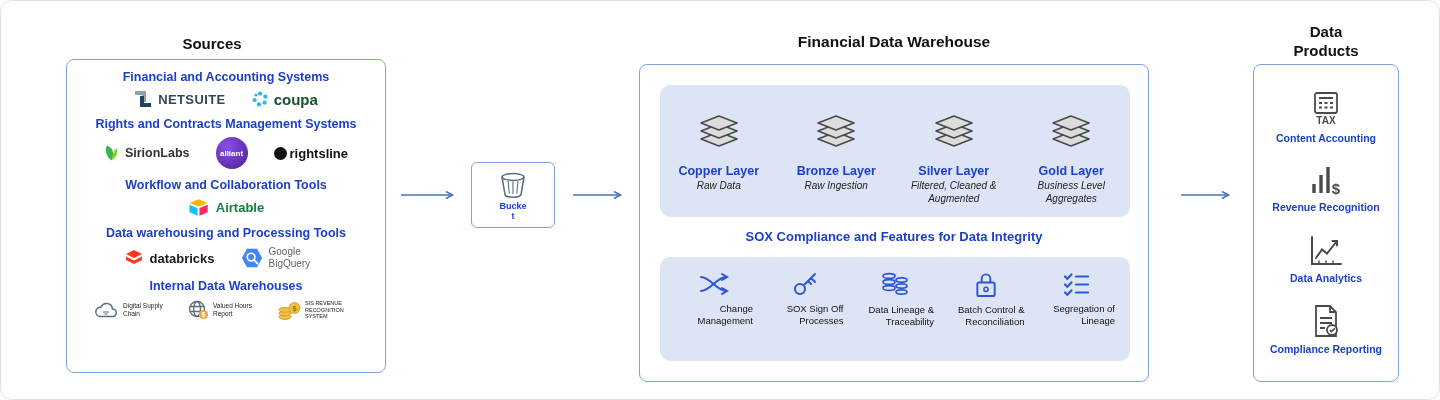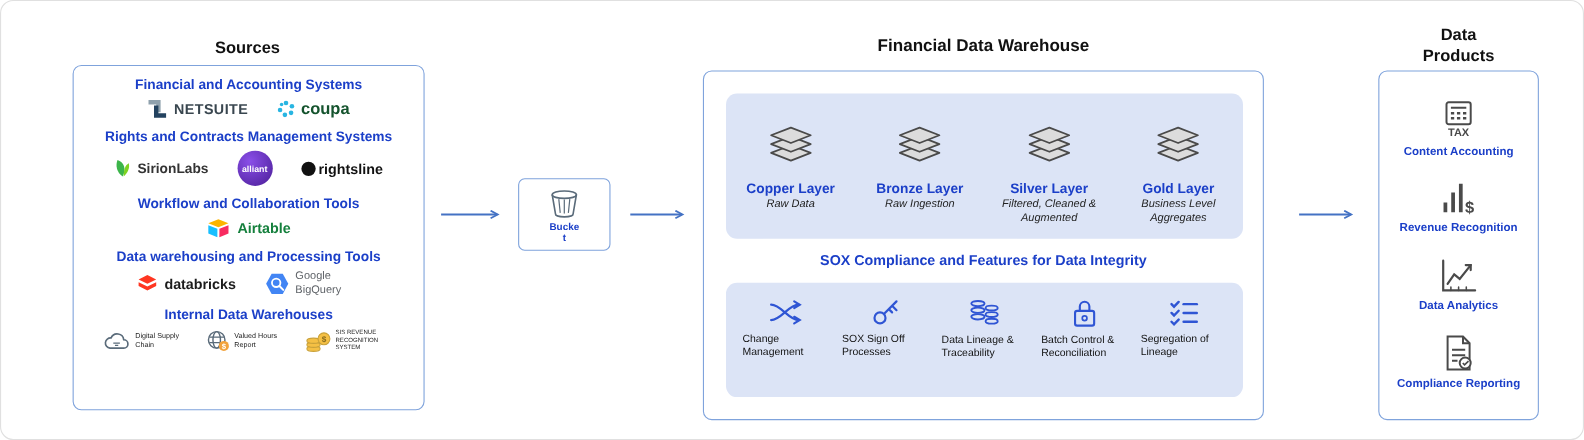--- a/index.html
+++ b/index.html
@@ -2,21 +2,21 @@
 <html><head>
 <meta charset="utf-8">
 <style>
   * { margin:0; padding:0; box-sizing:border-box; }
   body { font-family:"Liberation Sans", sans-serif; background:#fff; }
   .canvas { position:relative; width:1440px; height:400px; background:#fff;
             border:1px solid #e0e0e0; border-radius:12px; overflow:hidden; }
   .overlay { position:absolute; left:0; top:0; pointer-events:none; }
 
   .col-title { position:absolute; font-weight:bold; color:#111; text-align:center; }
-  .sources-title { left:64px; top:34px; width:320px; font-size:15px; }
+  .sources-title { left:51px; top:34px; width:320px; font-size:15px; }
   .fdw-title { left:638px; top:32px; width:510px; font-size:15.5px; }
   .products-title { left:1252px; top:22px; width:146px; font-size:15px; line-height:1.25; }
   .products-title span { display:inline-block; width:80px; }
 
   .panel { position:absolute; background:#fff; border:1.4px solid #7fa3dc; border-radius:8px; }
 
   
   .sources-panel { left:65px; top:58px; width:320px; height:314px; padding:8px 6px;
                    display:flex; flex-direction:column; align-items:center; }
   .src-group { display:flex; flex-direction:column; align-items:center; margin-top:9px; width:100%;justify-content:flex-end; }
@@ -52,21 +52,21 @@
   .layers-box { position:absolute; left:20px; top:20px; width:470px; height:132px;
       background:#dce4f6; border-radius:10px; display:flex; padding-top:27px; }
   .layer { flex:1; display:flex; flex-direction:column; align-items:center; text-align:center; }
   .layer-name { color:#1b3fc8; font-weight:bold; font-size:12.5px; margin-top:14px; }
   .layer-desc { font-style:italic; font-size:10px; color:#222; margin-top:2px; width:92px; line-height:1.25; }
   .sox-heading { position:absolute; top:164px; left:0; width:100%; text-align:center;
       color:#1b3fc8; font-weight:bold; font-size:13px; }
   .controls-box { position:absolute; left:20px; top:192px; width:470px; height:104px;
       background:#dce4f6; border-radius:10px; display:flex; align-items:flex-start;
       justify-content:space-between; padding:14px 10px 0; }
-  .control { width:88px; display:flex; flex-direction:column; align-items:center; text-align:left; }
+  .control { width:88px; display:flex; flex-direction:column; align-items:center; text-align:right; }
   .control-label { font-size:9.5px; color:#111; margin-top:6px; line-height:1.3; width:78px; }
 
   
   .products-panel { left:1252px; top:63px; width:146px; height:318px;
       display:flex; flex-direction:column; align-items:center; justify-content:space-evenly; padding:6px 0; }
   .product { display:flex; flex-direction:column; align-items:center; gap:5px; }
   .product-label { color:#1b3fc8; font-weight:bold; font-size:10.5px; text-align:center; }
 
   svg text { font-family:"Liberation Sans", sans-serif; }
 </style>

